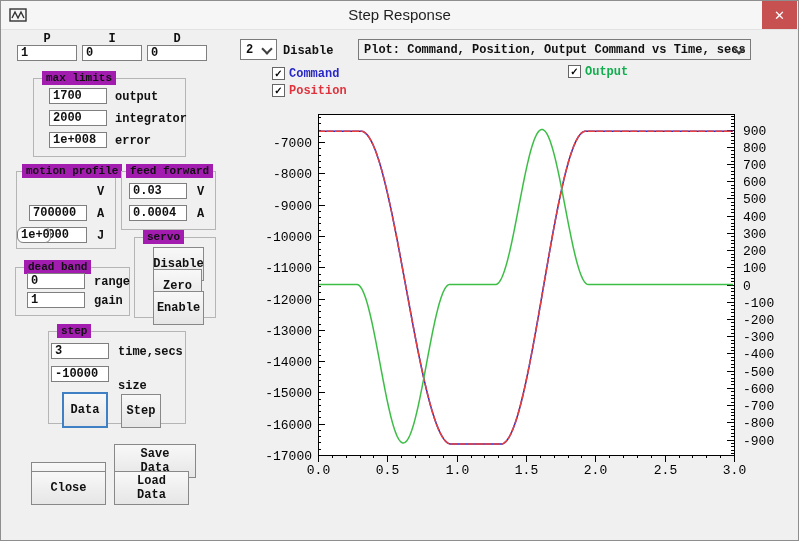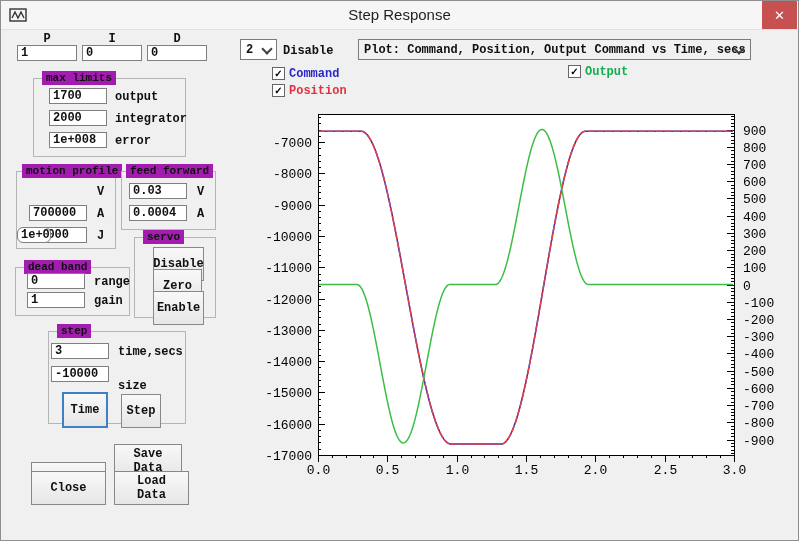--- a/index.html
+++ b/index.html
@@ -105,25 +105,25 @@
   <input class="field" style="left: 26px; top: 291px; width: 58px;" value="1">
   <div class="lbl" style="left:93px;top:293px;">gain</div>
 
   <div class="grp" style="left:47px;top:330px;width:136px;height:91px;">
     <div class="gt">step</div>
   </div>
   <input class="field" style="left: 50px; top: 342px; width: 58px;" value="3">
   <div class="lbl" style="left:117px;top:344px;">time,secs</div>
   <input class="field" style="left: 50px; top: 365px; width: 58px;" value="-10000">
   <div class="lbl" style="left:117px;top:378px;">size</div>
-  <button class="btn focus" style="left:61px;top:391px;width:46px;height:19px;">Time</button>
+  <button class="btn focus" style="left:61px;top:391px;width:46px;height:19px;">Data</button>
   <button class="btn" style="left:120px;top:393px;width:40px;height:16px;">Step</button>
 
   <button class="btn" style="left:30px;top:461px;width:75px;height:17px;">Help</button>
-  <button class="btn" style="left:113px;top:443px;width:68px;height:17px;">Save Data</button>
+  <button class="btn" style="left:113px;top:443px;width:82px;height:17px;">Save Data</button>
   <button class="btn" style="left:30px;top:470px;width:75px;height:17px;">Close</button>
   <button class="btn" style="left:113px;top:470px;width:75px;height:17px;">Load Data</button>
 
   <div class="combo" style="left:239px;top:38px;width:37px;height:21px;">
     <span>2</span>
     <span class="chev" style="right:5px;"></span>
   </div>
   <div class="lbl" style="left:282px;top:43px;">Disable</div>
 
   <div class="combo gray" style="left:357px;top:38px;width:393px;height:21px;">

